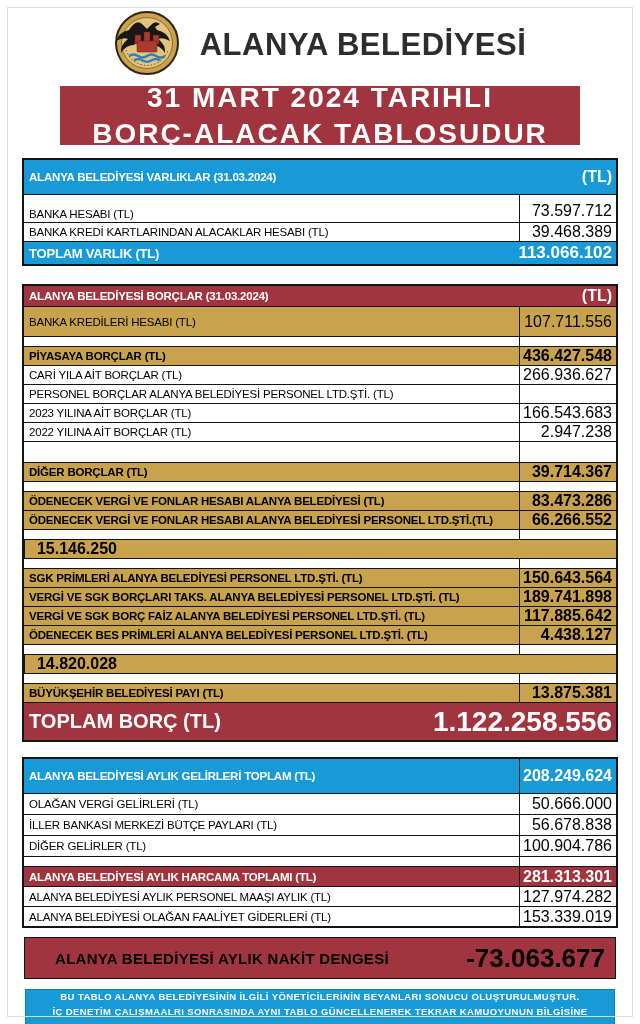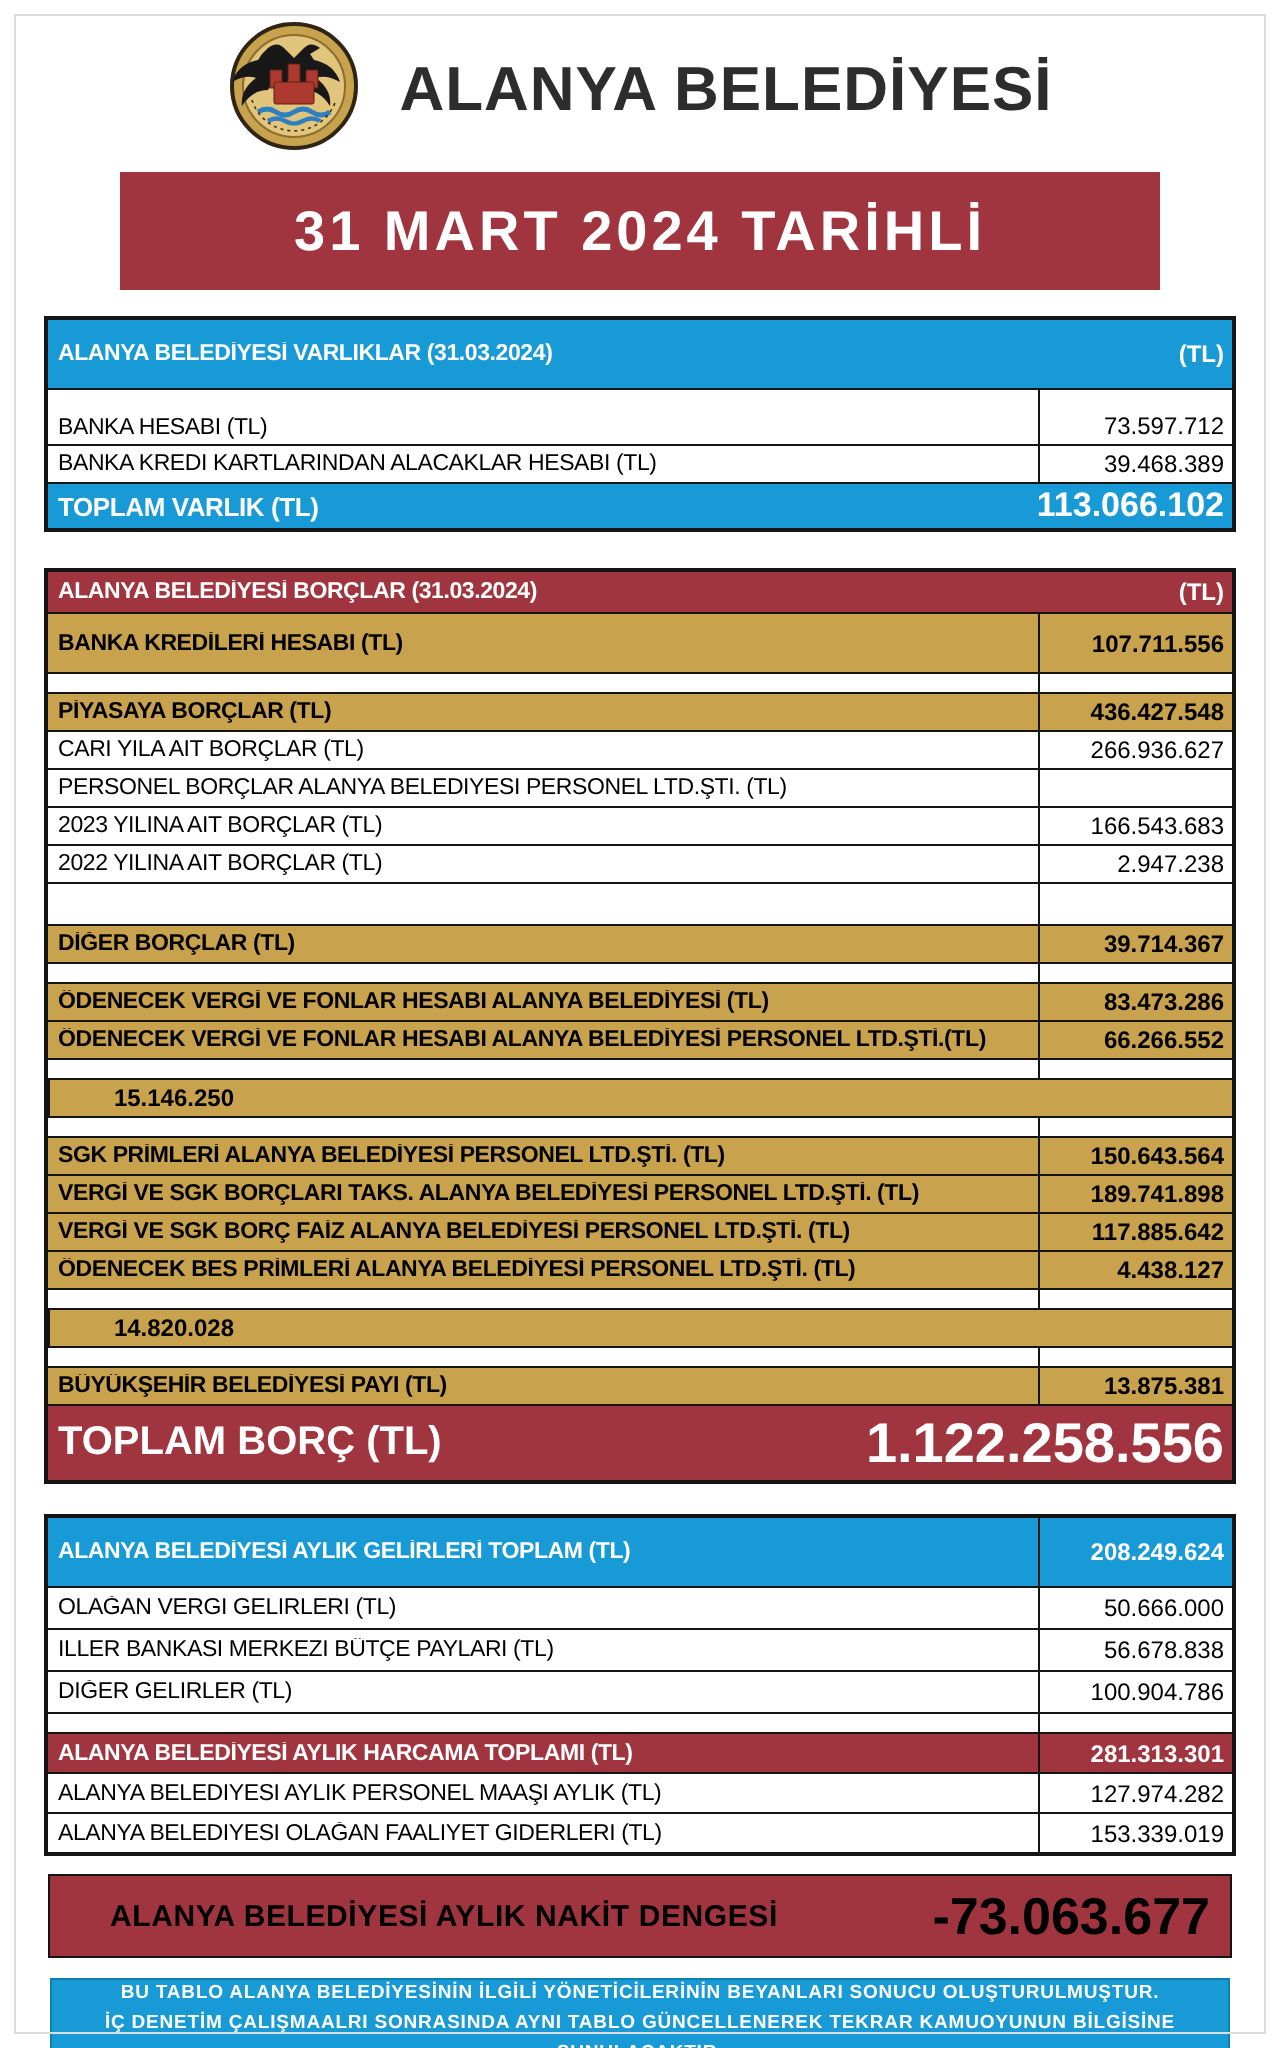--- a/index.html
+++ b/index.html
@@ -22,31 +22,31 @@
 
   
   .tbl{margin:0 22px;border:2px solid #141414;background:#fff;}
   .t1{margin-top:13px;}
   .t2{margin-top:18px;}
   .t3{margin-top:15px;}
   .row{display:flex;align-items:center;height:19px;box-sizing:border-box;border-top:1px solid #141414;overflow:hidden;}
   .row:first-child{border-top:none;}
   .lbl{flex:1;padding:0 5px;font-size:11.5px;letter-spacing:-0.2px;white-space:nowrap;overflow:hidden;color:#000;}
   .val{width:88px;align-self:stretch;display:flex;align-items:center;justify-content:flex-end;
-       padding:0 4px;font-size:12px;border-left:1.5px solid #141414;color:#000;white-space:nowrap;}
+       padding:0 4px;font-size:16px;border-left:1.5px solid #141414;color:#000;white-space:nowrap;}
   .val.nodiv{border-left:none;width:auto;min-width:88px;}
 
   .r-header-blue{background:var(--blue);color:#fff;height:34px;}
   .r-header-blue .lbl,.r-header-blue .val{color:#fff;font-weight:bold;}
   .r-header-red{background:var(--red);color:#fff;height:20px;}
   .r-header-red .lbl,.r-header-red .val{color:#fff;font-weight:bold;}
   .r-gold{background:var(--gold);}
   .r-gold .lbl,.r-gold .val{font-weight:bold;}
   .r-gold-tall{background:var(--gold);height:30px;}
-  .r-gold-tall .lbl,.r-gold-tall .val{font-weight:bold;}
+  .r-gold-tall .lbl,.r-gold-tall .val{font-weight:normal;}
   .r-white{background:#fff;}
   .r-white-tall{background:#fff;height:28px;align-items:flex-end;}
   .r-white-tall .lbl{padding-bottom:2px;}
   .r-white-tall .val{align-items:flex-end;padding-bottom:2px;}
   .r-spacer{background:#fff;height:10px;}
   .r-spacer-tall{background:#fff;height:21px;}
   .r-total-blue{background:var(--blue);height:23px;}
   .r-total-blue .lbl{color:#fff;font-weight:bold;font-size:13px;}
   .r-total-blue .val{color:#fff;font-weight:bold;font-size:17px;}
   .r-total-red{background:var(--red);height:38px;}
@@ -88,20 +88,21 @@
       <path d="M15 46 q4.5 -3 9 0 t9 0 t9 0 t9 0" stroke="#2D7FC0" stroke-width="2.4" fill="none"></path>
       <path d="M20 50.5 q4.3 -2.6 8.6 0 t8.8 0 t8.6 0" stroke="#2D7FC0" stroke-width="2.2" fill="none"></path>
       <path d="M12 40 a 22 22 0 0 0 42 0" fill="none" stroke="#3a2c12" stroke-width="0.8" stroke-dasharray="1.5 2"></path>
     </svg>
   </span>
   <span class="title">ALANYA BELEDİYESİ</span>
 </div>
 
 <div class="banner">
   <div>31 MART 2024 TARİHLİ</div>
+  <div>BORÇ-ALACAK TABLOSUDUR</div>
 </div>
 
 <div class="tbl t1" id="assets-table">
     <div class="row r-header-blue">
       <div class="lbl">ALANYA BELEDİYESİ VARLIKLAR (31.03.2024)</div>
       <div class="val nodiv">(TL)</div>
     </div>
     <div class="row r-white-tall">
       <div class="lbl">BANKA HESABI (TL)</div>
       <div class="val">73.597.712</div>

